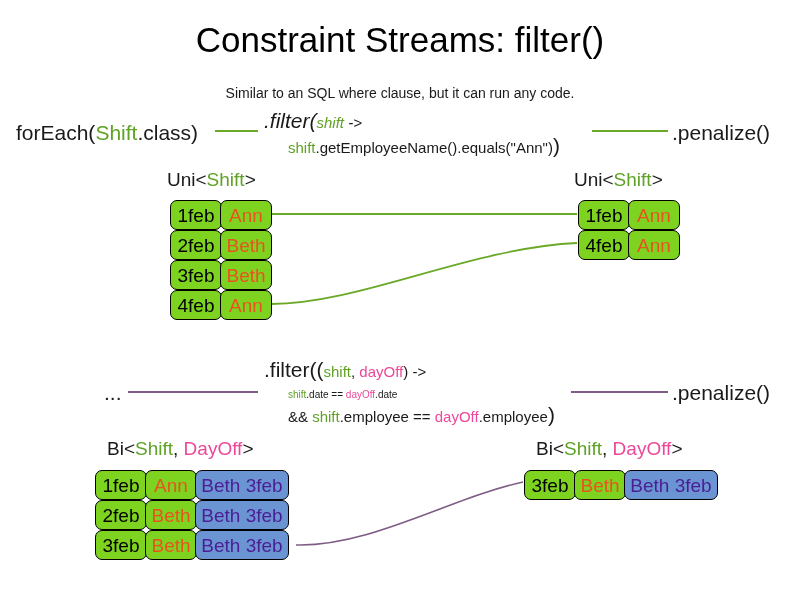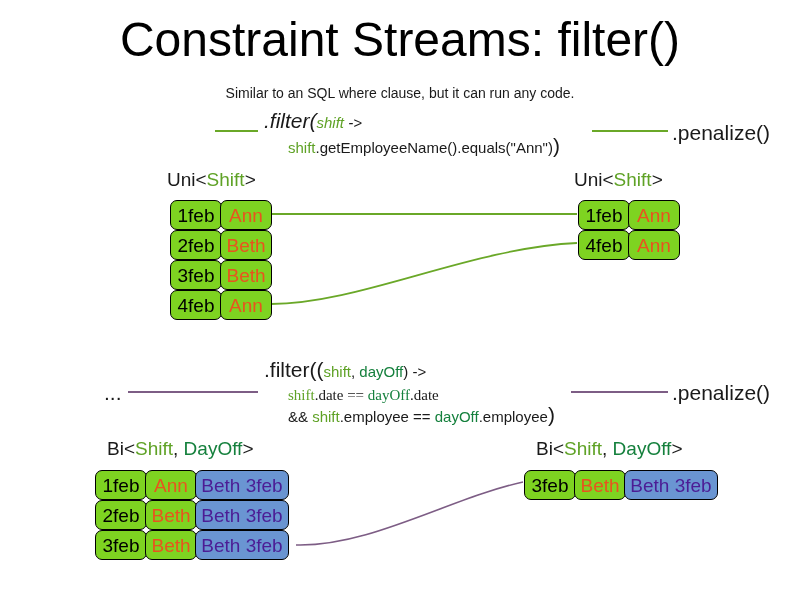--- a/index.html
+++ b/index.html
@@ -28,21 +28,21 @@
     pointer-events: none;
   }
 
   
   .title {
     position: absolute;
     left: 0;
     top: 18px;
     width: 800px;
     text-align: center;
-    font-size: 48px;
+    font-size: 35px;
     line-height: 44px;
     color: #000000;
     white-space: nowrap;
   }
   .subtitle {
     position: absolute;
     left: 0;
     top: 84px;
     width: 800px;
     text-align: center;
@@ -52,21 +52,21 @@
     white-space: nowrap;
   }
 
   
   .code {
     position: absolute;
     white-space: nowrap;
     color: #1a1a1a;
   }
   .sh   { color: #5fa226; }   
-  .doff { color: #15803d; }   
+  .doff { color: #ec4899; }   
 
   .foreach {
     left: 16px;
     top: 120px;
     font-size: 21px;
     line-height: 26px;
   }
   .pen1 {
     left: 672px;
     top: 120px;
@@ -104,23 +104,22 @@
   .filter2-l1 {
     left: 264px;
     top: 358px;
     font-size: 21px;
     line-height: 24px;
   }
   .filter2-l1 .small { font-size: 15px; }
   .filter2-l2 {
     left: 288px;
     top: 385px;
-    font-size: 15px;
+    font-size: 10px;
     line-height: 20px;
-    font-family: Liberation Serif, serif;
   }
   .filter2-l3 {
     left: 288px;
     top: 405px;
     font-size: 15px;
     line-height: 20px;
   }
   .filter2-l3 .big { font-size: 21px; }
 
   
@@ -218,20 +217,21 @@
 
     <line x1="128" y1="392" x2="258" y2="392" stroke="#7d5d85" stroke-width="2.2"></line>
     <line x1="571" y1="392" x2="668" y2="392" stroke="#7d5d85" stroke-width="2.2"></line>
 
     <path d="M 296 545 C 370 547, 450 498, 523 482" fill="none" stroke="#7d5d85" stroke-width="1.6"></path>
   </svg>
 
   <div class="title">Constraint Streams: filter()</div>
   <div class="subtitle">Similar to an SQL where clause, but it can run any code.</div>
 
+  <div class="code foreach"><span>forEach(</span><span class="sh">Shift</span><span>.class)</span></div>
 
   <div class="code filter1-l1"><span>.filter(</span><span class="sh small">shift</span><span class="small"> -&gt;</span></div>
 
   <div class="code filter1-l2"><span class="sh">shift</span><span>.getEmployeeName().equals("Ann")</span><span class="big">)</span></div>
 
   <div class="code pen1">.penalize()</div>
 
   <div class="caption cap-uni-left"><span>Uni&lt;</span><span class="sh">Shift</span><span>&gt;</span></div>
 
   <div class="caption cap-uni-right"><span>Uni&lt;</span><span class="sh">Shift</span><span>&gt;</span></div>

